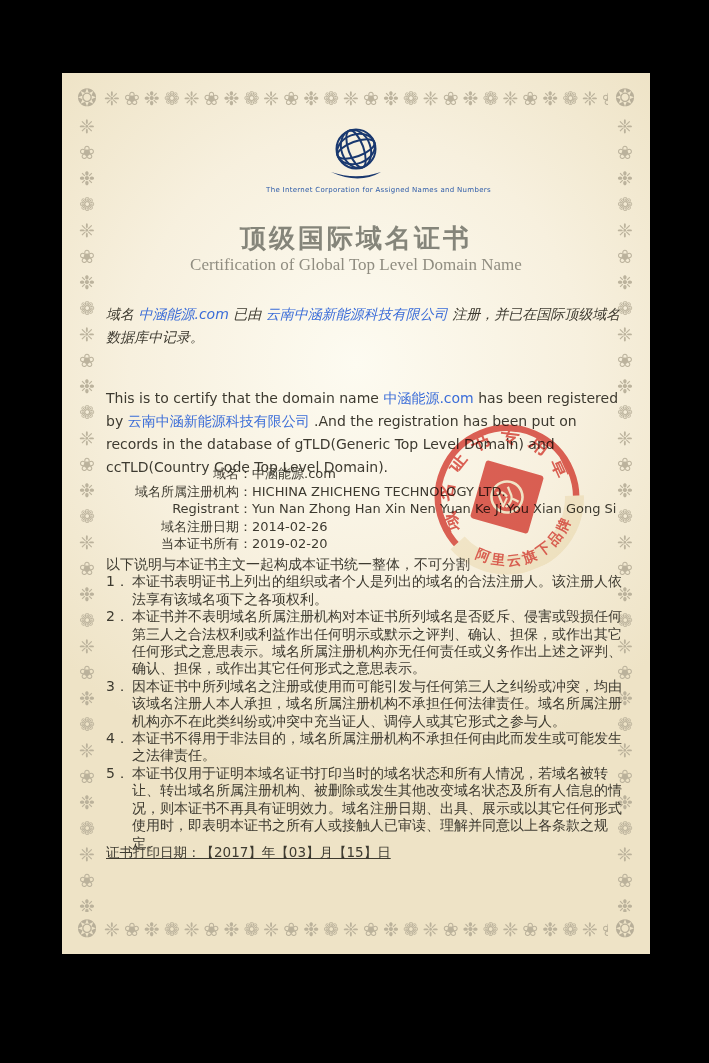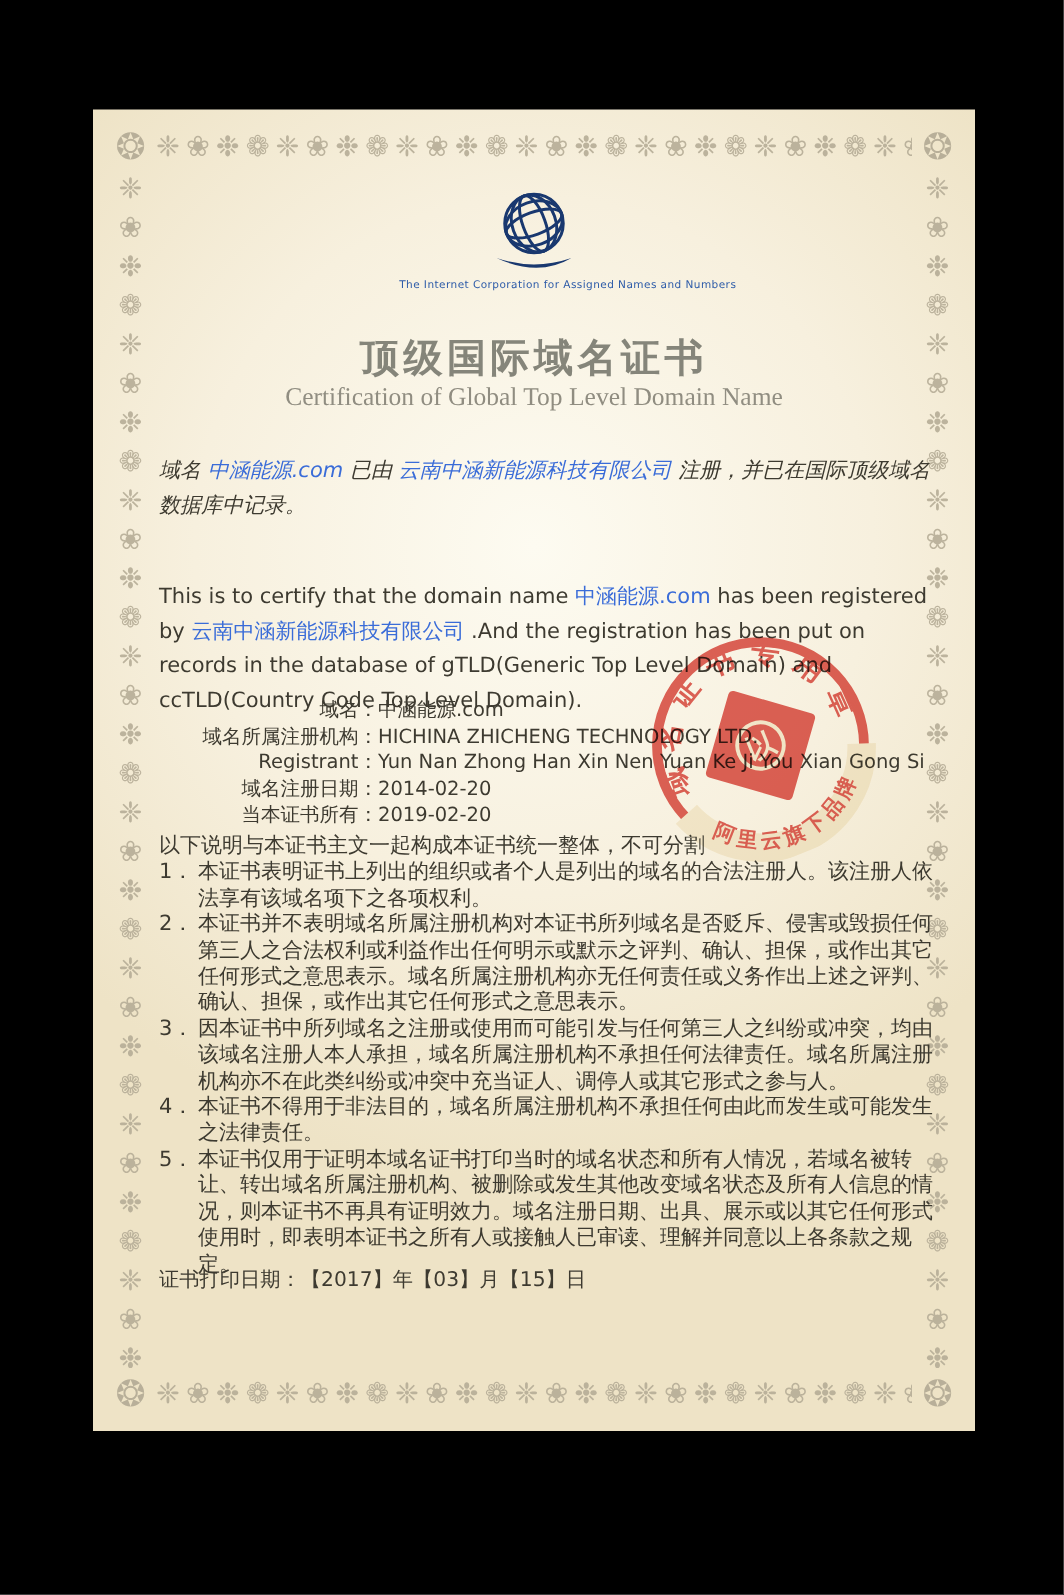--- a/index.html
+++ b/index.html
@@ -56,21 +56,21 @@
   .para-en{top:277px;margin-top:37px;}
   .blue{color:var(--link-blue);}
   .details{position:absolute;left:44px;top:356px;width:516px;font-size:13px;color:var(--ink);margin-top:36px;}
   .detail-row{display:flex;line-height:17.5px;}
   .detail-label{width:146px;text-align:right;flex:none;}
   .detail-value{flex:1;text-align:left;}
   .notes{position:absolute;left:44px;top:483px;width:518px;font-size:14px;line-height:17.4px;color:var(--ink);text-align:left;}
   .note-item{display:flex;}
   .note-num{width:26px;flex:none;}
   .note-text{flex:1;}
-  .print-date{position:absolute;left:44px;top:771px;font-size:13.5px;color:var(--ink);}
+  .print-date{position:absolute;left:44px;top:771px;font-size:13.5px;color:var(--ink);text-decoration:underline;}
   
   .stamp{
     position:absolute;left:368px;top:347px;width:154px;height:154px;
     transform:rotate(-22deg);opacity:.88;mix-blend-mode:multiply;
   }
   .stamp svg{width:100%;height:100%;}
   .seal-ring-text{font-size:19px;font-weight:bold;fill:var(--stamp-red);letter-spacing:9px;}
   .seal-banner-text{font-size:14px;font-weight:bold;fill:var(--stamp-red);letter-spacing:3px;}
   .seal-center-glyph{font-size:19px;font-weight:bold;fill:#f8f1de;font-family:"DejaVu Sans", sans-serif;}
 </style>
@@ -124,21 +124,21 @@
       <div class="detail-row">
         <div class="detail-label">域名所属注册机构：</div>
         <div class="detail-value">HICHINA ZHICHENG TECHNOLOGY LTD.</div>
       </div>
       <div class="detail-row">
         <div class="detail-label">Registrant：</div>
         <div class="detail-value">Yun Nan Zhong Han Xin Nen Yuan Ke Ji You Xian Gong Si</div>
       </div>
       <div class="detail-row">
         <div class="detail-label">域名注册日期：</div>
-        <div class="detail-value">2014-02-20</div>
+        <div class="detail-value">2014-02-26</div>
       </div>
       <div class="detail-row">
         <div class="detail-label">当本证书所有：</div>
         <div class="detail-value">2019-02-20</div>
       </div>
     </div>
 
     <div class="stamp">
       <svg viewBox="-77 -77 154 154">
         <defs>

